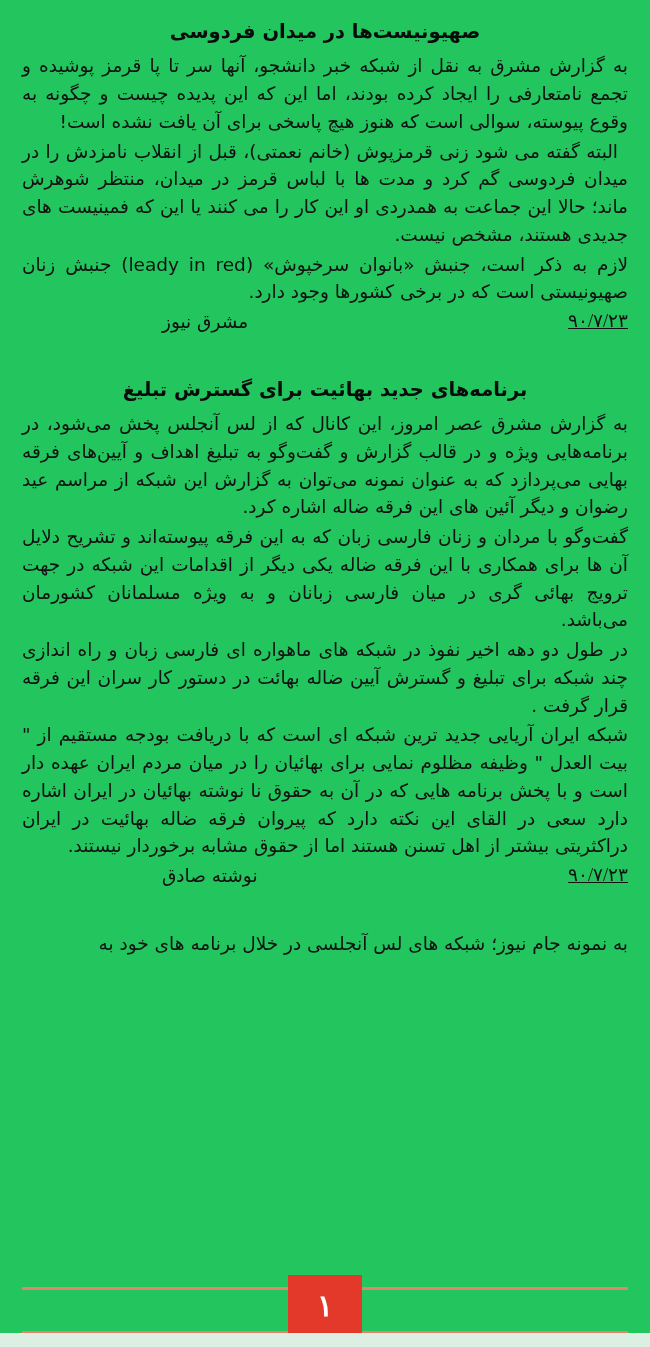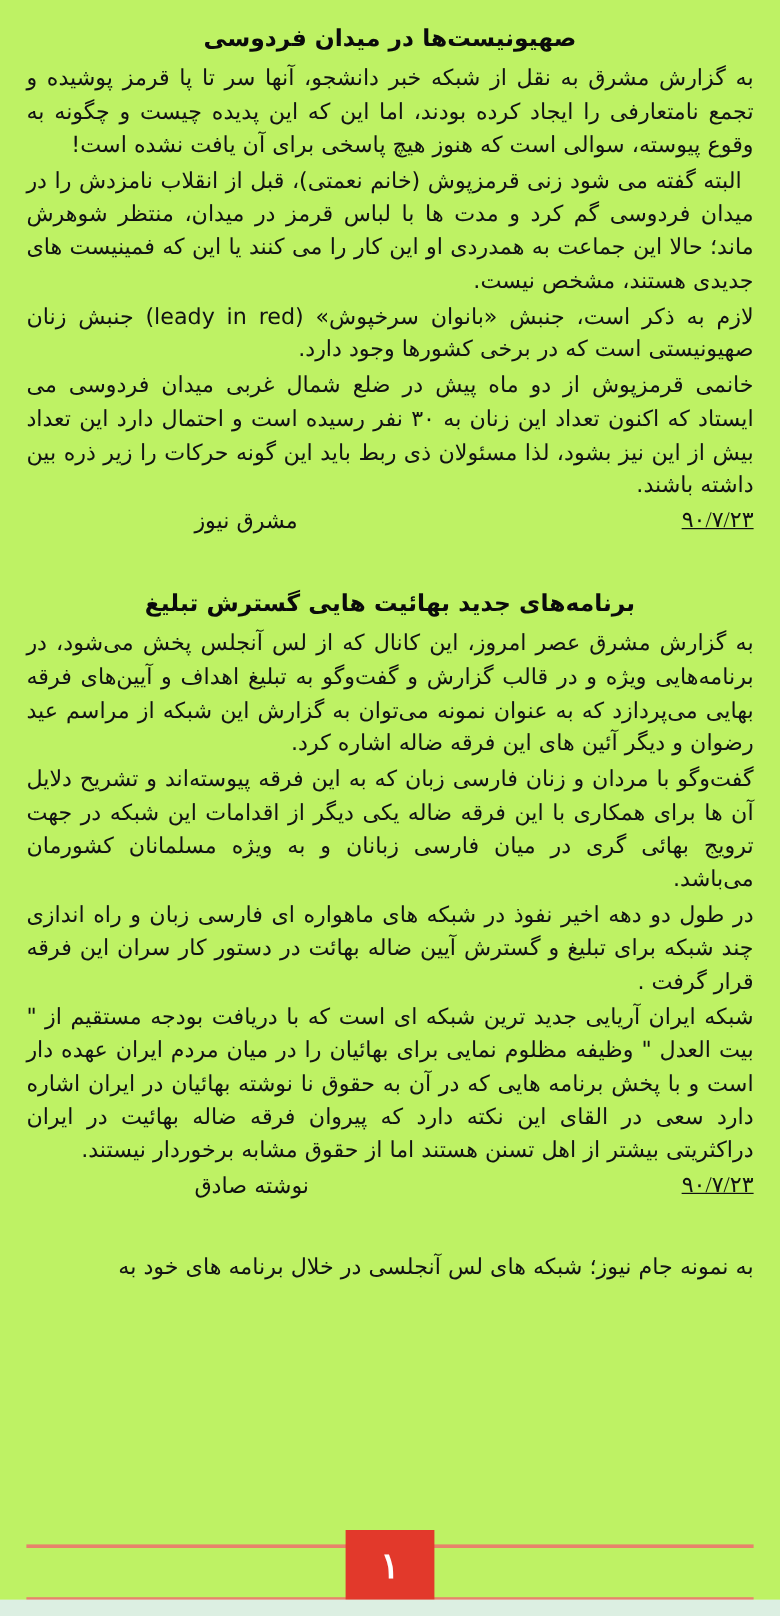--- a/index.html
+++ b/index.html
@@ -11,21 +11,21 @@
     width: 650px;
     height: 1347px;
     position: relative;
     font-family: "DejaVu Sans", "Liberation Sans", sans-serif;
     color: #111111;
     overflow: hidden;
   }
   .page {
     position: absolute;
     inset: 0;
-    background: #bef264;
+    background: #22c55e;
     padding: 18px 22px 0 22px;
     box-sizing: border-box;
   }
   .article {
     margin-bottom: 18px;
   }
   .headline {
     font-size: 19.5px;
     font-weight: bold;
     text-align: center;
@@ -120,31 +120,30 @@
 </head>
 <body>
 
 <div class="page">
 
   <div class="article">
     <h1 class="headline">صهیونیست‌ها در میدان فردوسی</h1>
     <p class="para">به گزارش مشرق به نقل از شبکه خبر دانشجو، آنها سر تا پا قرمز پوشیده و تجمع نامتعارفی را ایجاد کرده بودند، اما این که این پدیده چیست و چگونه به وقوع پیوسته، سوالی است که هنوز هیچ پاسخی برای آن یافت نشده است!</p>
     <p class="para first-indent">البته گفته می شود زنی قرمزپوش (خانم نعمتی)، قبل از انقلاب نامزدش را در میدان فردوسی گم کرد و مدت ها با لباس قرمز در میدان، منتظر شوهرش ماند؛ حالا این جماعت به همدردی او این کار را می کنند یا این که فمینیست های جدیدی هستند، مشخص نیست.</p>
     <p class="para">لازم به ذکر است، جنبش «بانوان سرخپوش» (leady in red) جنبش زنان صهیونیستی است که در برخی کشورها وجود دارد.</p>
-    <p class="para">خانمی قرمزپوش از دو ماه پیش در ضلع شمال غربی میدان فردوسی می ایستاد که اکنون تعداد این زنان به ۳۰ نفر رسیده است و احتمال دارد این تعداد بیش از این نیز بشود، لذا مسئولان ذی ربط باید این گونه حرکات را زیر ذره بین داشته باشند.</p>
     <div class="byline-row">
       <span class="byline-source">مشرق نیوز</span>
       <span class="byline-left">۹۰/۷/۲۳</span>
     </div>
   </div>
 
   <div class="spacer-md"></div>
 
   <div class="article">
-    <h1 class="headline">برنامه‌های جدید بهائیت هایی گسترش تبلیغ</h1>
+    <h1 class="headline">برنامه‌های جدید بهائیت برای گسترش تبلیغ</h1>
     <p class="para">به گزارش مشرق عصر امروز، این کانال که از لس آنجلس پخش می‌شود، در برنامه‌هایی ویژه و در قالب گزارش و گفت‌وگو به تبلیغ اهداف و آیین‌های فرقه بهایی می‌پردازد که به عنوان نمونه می‌توان به گزارش این شبکه از مراسم عید رضوان و دیگر آئین های این فرقه ضاله اشاره کرد.</p>
     <p class="para">گفت‌وگو با مردان و زنان  فارسی زبان که به این فرقه پیوسته‌اند و تشریح دلایل آن ها برای همکاری با این فرقه ضاله یکی دیگر از اقدامات این شبکه در جهت ترویج بهائی گری در میان فارسی زبانان و به ویژه مسلمانان کشورمان می‌باشد.</p>
     <p class="para">در طول دو دهه اخیر نفوذ در شبکه های ماهواره ای فارسی زبان و راه اندازی چند شبکه برای تبلیغ و گسترش آیین ضاله بهائت در دستور کار سران این فرقه  قرار گرفت .</p>
     <p class="para">شبکه ایران آریایی جدید ترین شبکه ای است که با دریافت بودجه مستقیم از " بیت العدل " وظیفه مظلوم نمایی برای بهائیان را در میان مردم ایران عهده دار است و با پخش برنامه هایی که در آن به حقوق نا نوشته بهائیان در ایران اشاره دارد سعی در القای این نکته دارد که پیروان فرقه ضاله بهائیت در ایران دراکثریتی بیشتر از اهل تسنن هستند اما از حقوق مشابه برخوردار نیستند.</p>
     <div class="byline-row">
       <span class="byline-source">نوشته صادق</span>
       <span class="byline-left">۹۰/۷/۲۳</span>
     </div>
   </div>
 

